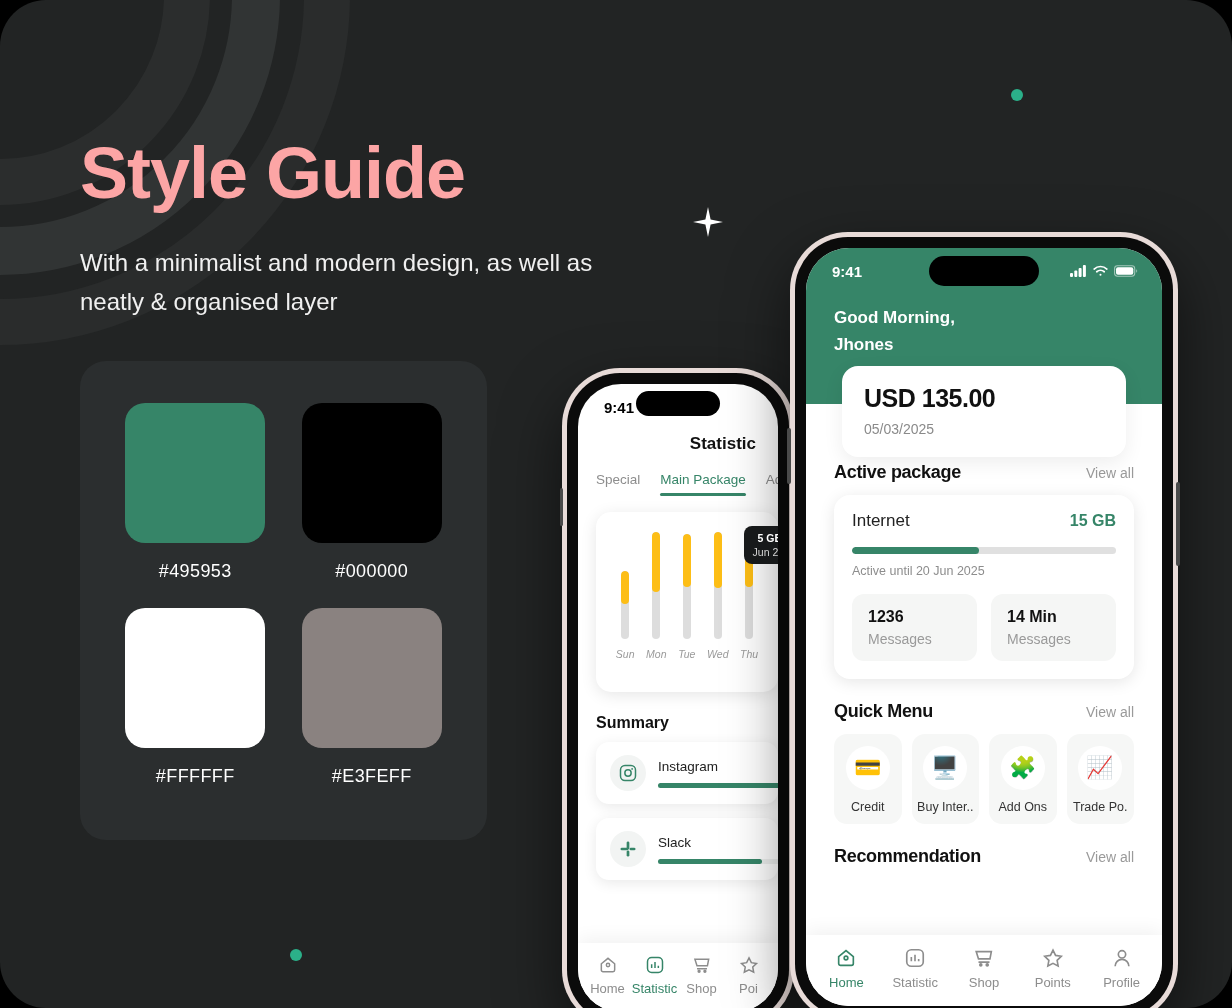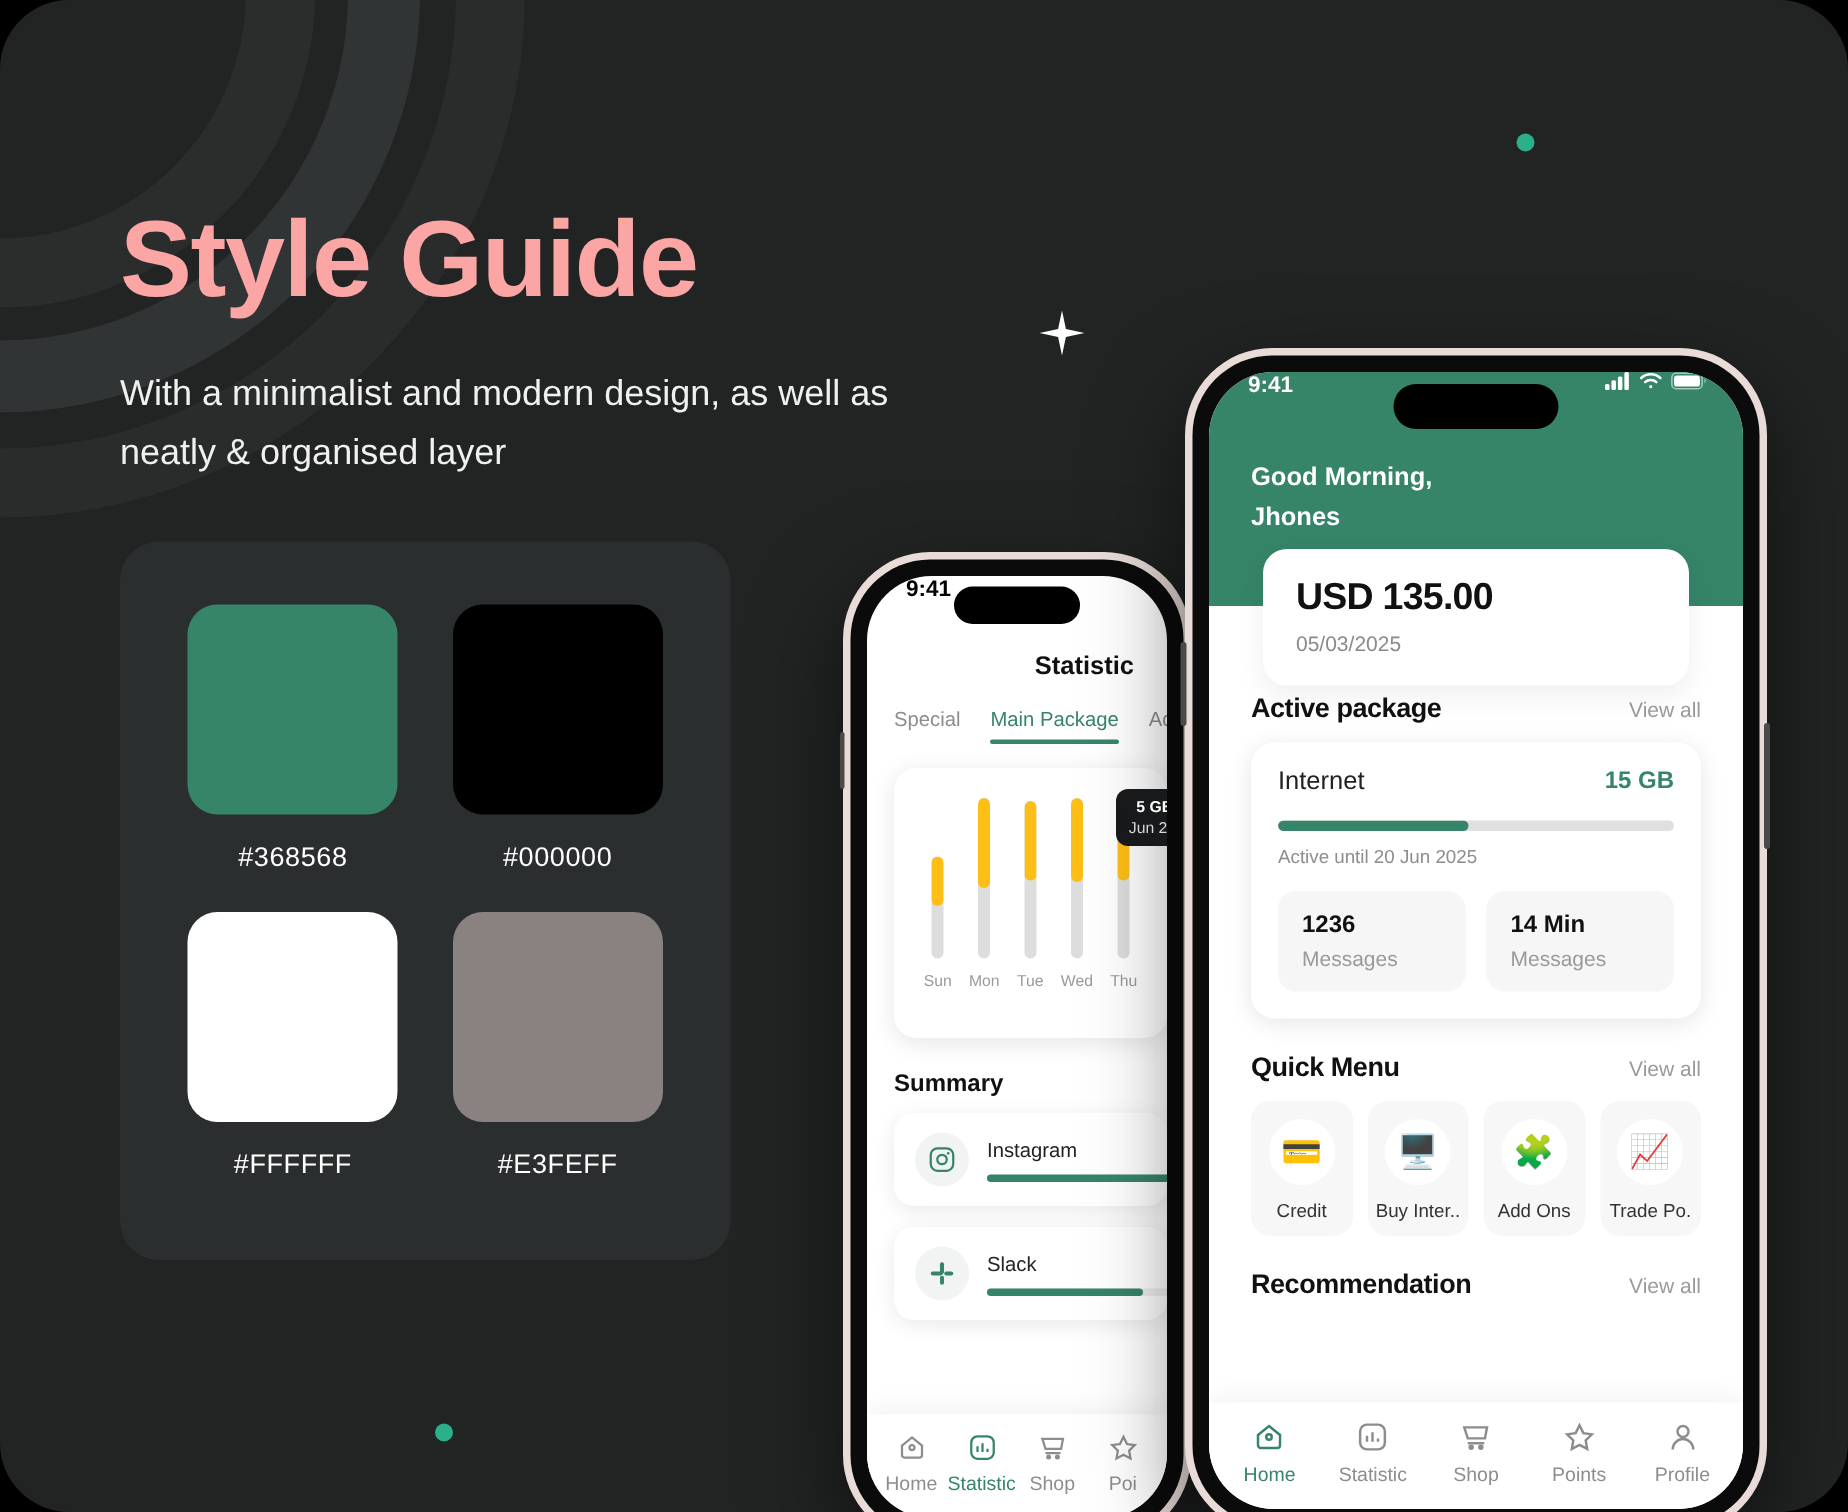--- a/index.html
+++ b/index.html
@@ -66,21 +66,21 @@
   .phone-right { left:790px; top:232px; width:388px; height:790px; }
 
   .side-btn { position:absolute; background:#4a4a4a; border-radius:2px; }
   .btn-pwr-r { left:386px; top:250px; width:4px; height:84px; }
   .btn-vol-r { left:-3px; top:196px; width:4px; height:56px; }
   .btn-pwr-l { left:230px; top:152px; width:4px; height:60px; }
   .btn-vol-l { left:-2px; top:120px; width:3px; height:38px; }
 
   
   .statusbar {
-    position:relative; display:flex; align-items:flex-start;
+    position:relative; display:flex; align-items:center;
     justify-content:space-between; height:46px; padding:0 24px 0 26px;
     font-weight:700;
   }
   .sb-time { font-size:15px; }
   .sb-icons { display:flex; align-items:center; gap:6px; }
   .island {
     position:absolute; left:50%; transform:translateX(-50%);
     background:#000; border-radius:20px;
   }
 
@@ -140,21 +140,21 @@
   .tabs { display:flex; gap:20px; padding:18px 0 0 18px; align-items:flex-start; }
   .tab { font-size:13.5px; color:#8d8d8d; white-space:nowrap; }
   .tab.active { color:#368568; position:relative; padding-bottom:9px; }
   .tab.active::after { content:""; position:absolute; left:0; right:0; bottom:0; height:3.5px;
                        background:#368568; border-radius:3px; }
   .chart-card {
     margin:16px 0 0 18px; background:#fff; border-radius:15px;
     box-shadow:0 3px 16px rgba(0,0,0,.10);
     padding:20px 0 12px 0; position:relative; height:180px;
   }
-  .bars { display:flex; justify-content:space-around; align-items:flex-end; height:128px; padding:0 14px; }
+  .bars { display:flex; justify-content:space-around; align-items:flex-end; height:128px; padding:0 14px;font-style:italic; }
   .bar-col { display:flex; flex-direction:column; align-items:center; justify-content:flex-end; height:100%; }
   .bar { width:8px; border-radius:5px; background:#dddddd; position:relative; display:flex; flex-direction:column; justify-content:flex-start; overflow:hidden; }
   .bar-yellow { width:100%; background:#FDBE16; border-radius:5px; }
   .bar-lbl { margin-top:9px; font-size:10.5px; color:#9a9a9a; }
   .tooltip {
     position:absolute; right:-18px; top:14px; background:#17191a; color:#fff;
     border-radius:8px; padding:6px 9px; z-index:5;
   }
   .tt-1 { font-size:10.5px; font-weight:700;text-align:center; }
   .tt-2 { font-size:10.5px; color:#d6d6d6; margin-top:2px; white-space:nowrap; }
@@ -185,21 +185,21 @@
 
   <svg class="sparkle" viewBox="0 0 32 32">
     <path d="M16 1 L18.6 13.4 L31 16 L18.6 18.6 L16 31 L13.4 18.6 L1 16 L13.4 13.4 Z" fill="#ffffff"></path>
   </svg>
   <div class="dot dot-a"></div>
   <div class="dot dot-b"></div>
 
   <div class="palette">
     <div class="swatch-cell">
       <div class="swatch" style="background:#368568"></div>
-      <div class="swatch-label">#368568</div>
+      <div class="swatch-label">#495953</div>
     </div>
     <div class="swatch-cell">
       <div class="swatch" style="background:#000000"></div>
       <div class="swatch-label">#000000</div>
     </div>
     <div class="swatch-cell">
       <div class="swatch" style="background:#FFFFFF"></div>
       <div class="swatch-label">#FFFFFF</div>
     </div>
     <div class="swatch-cell">

